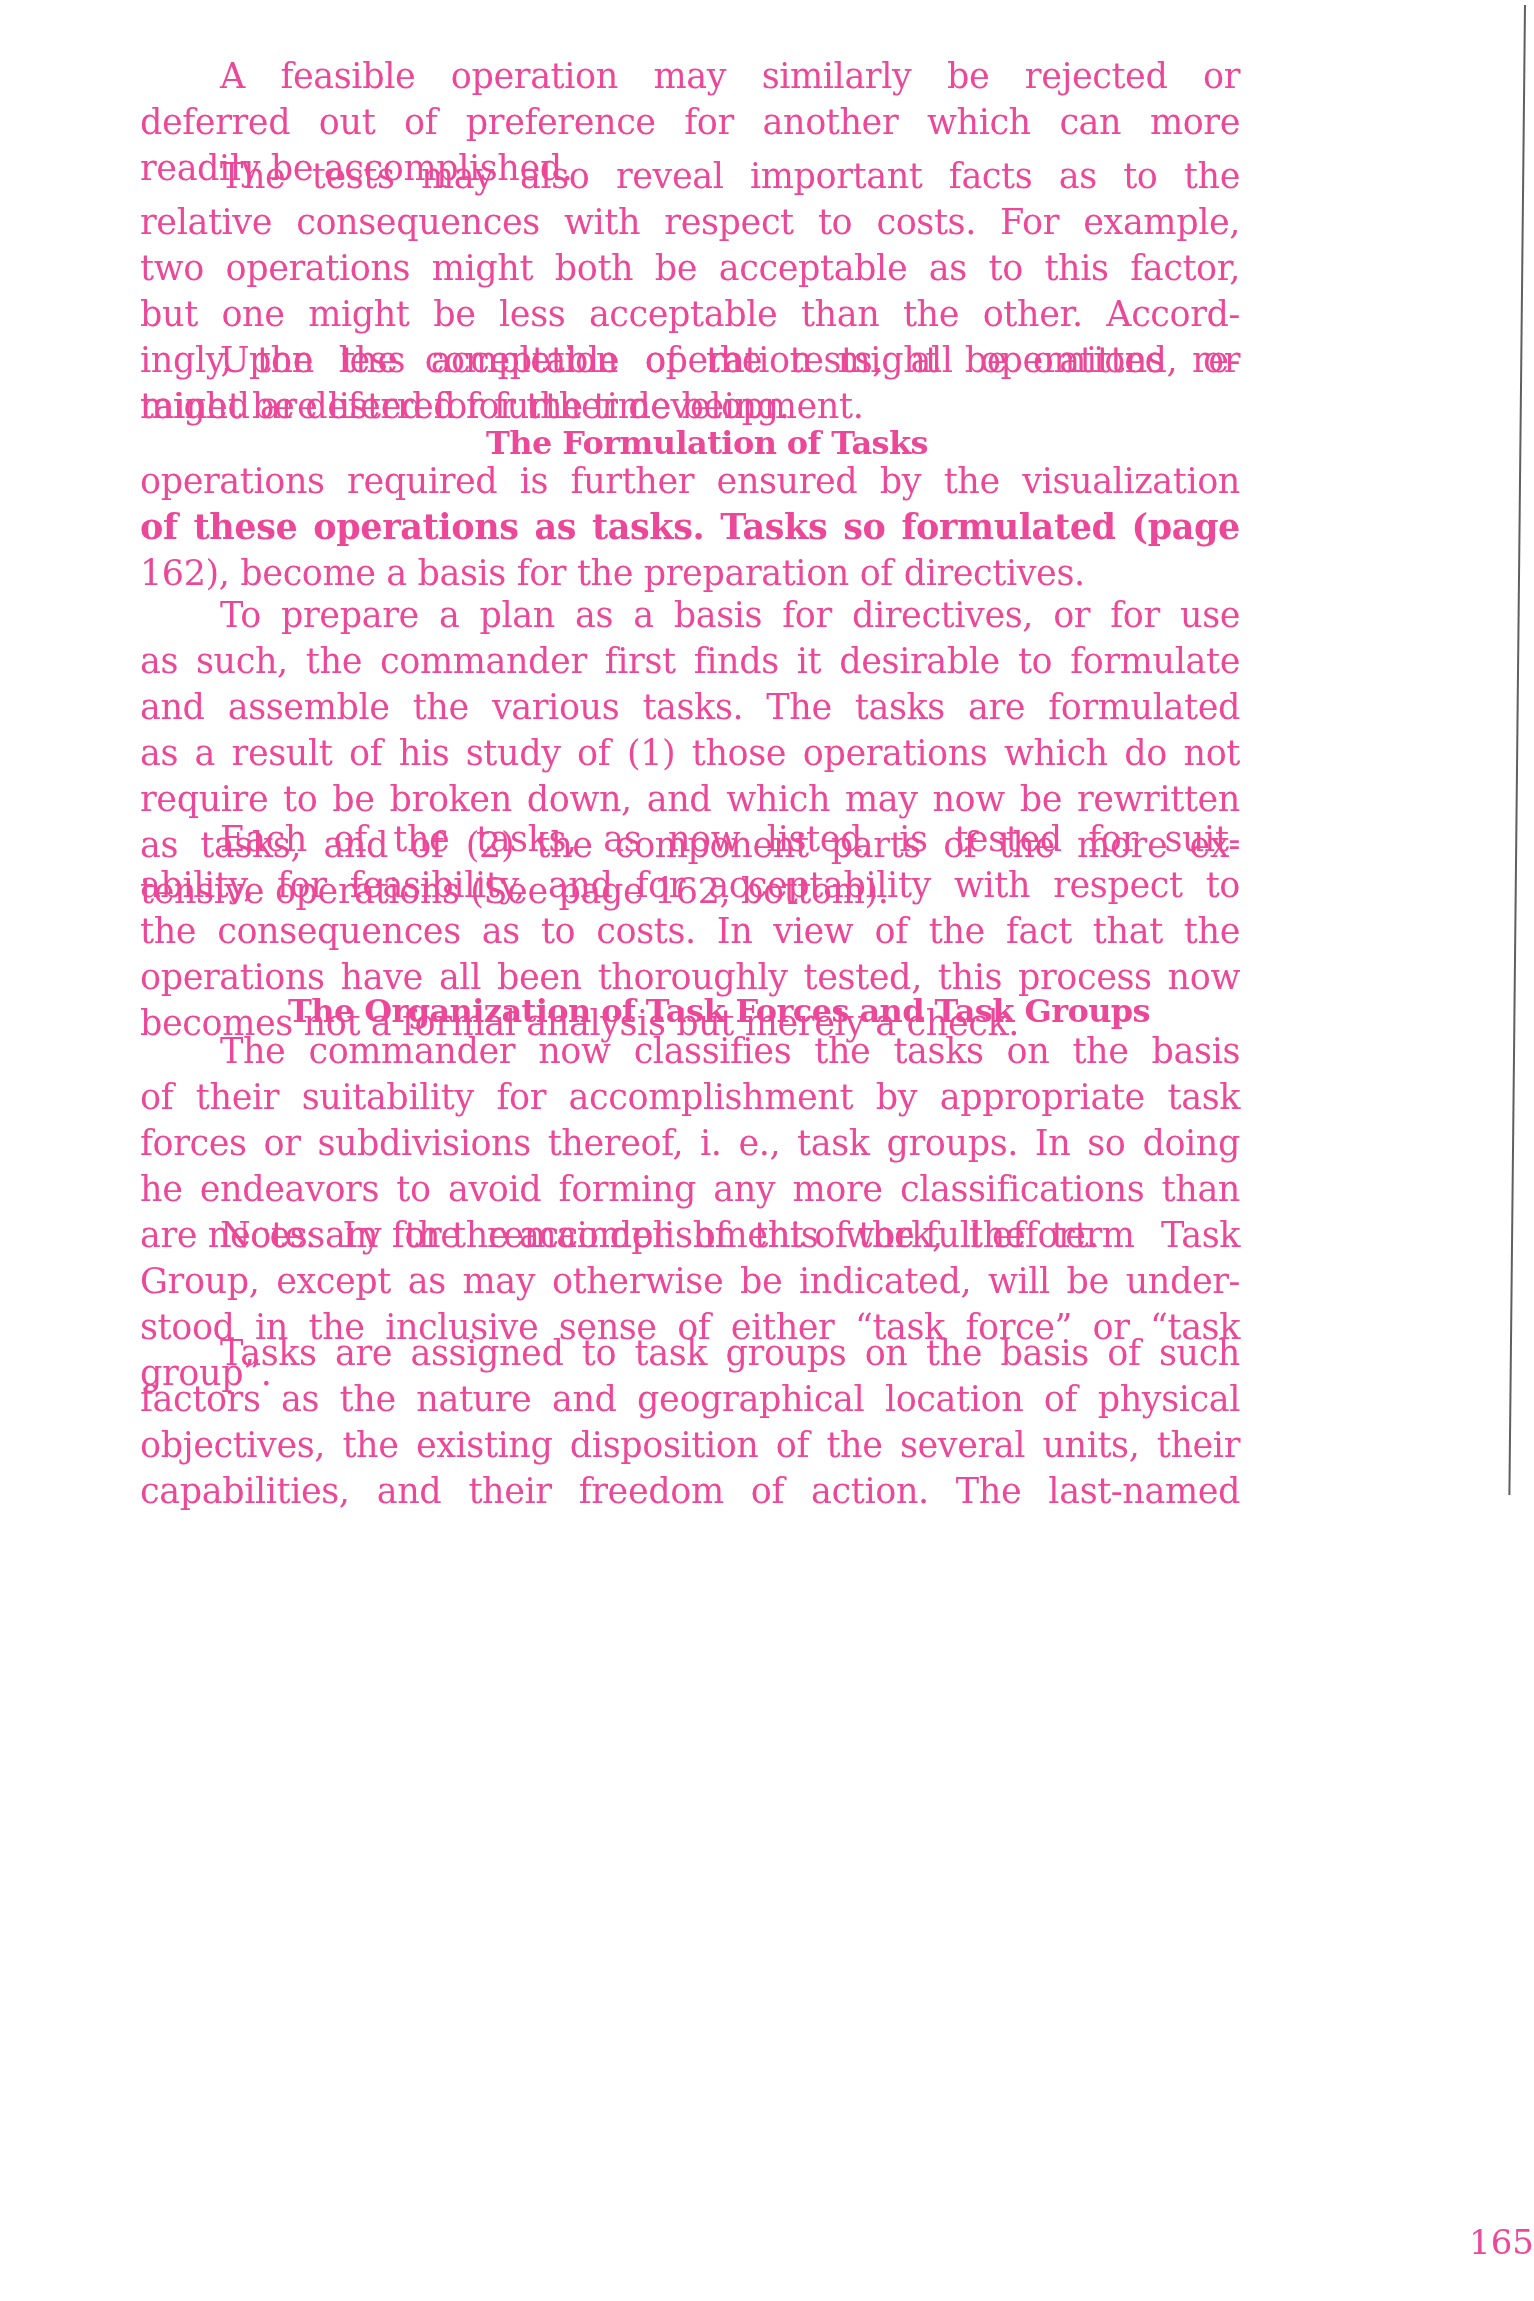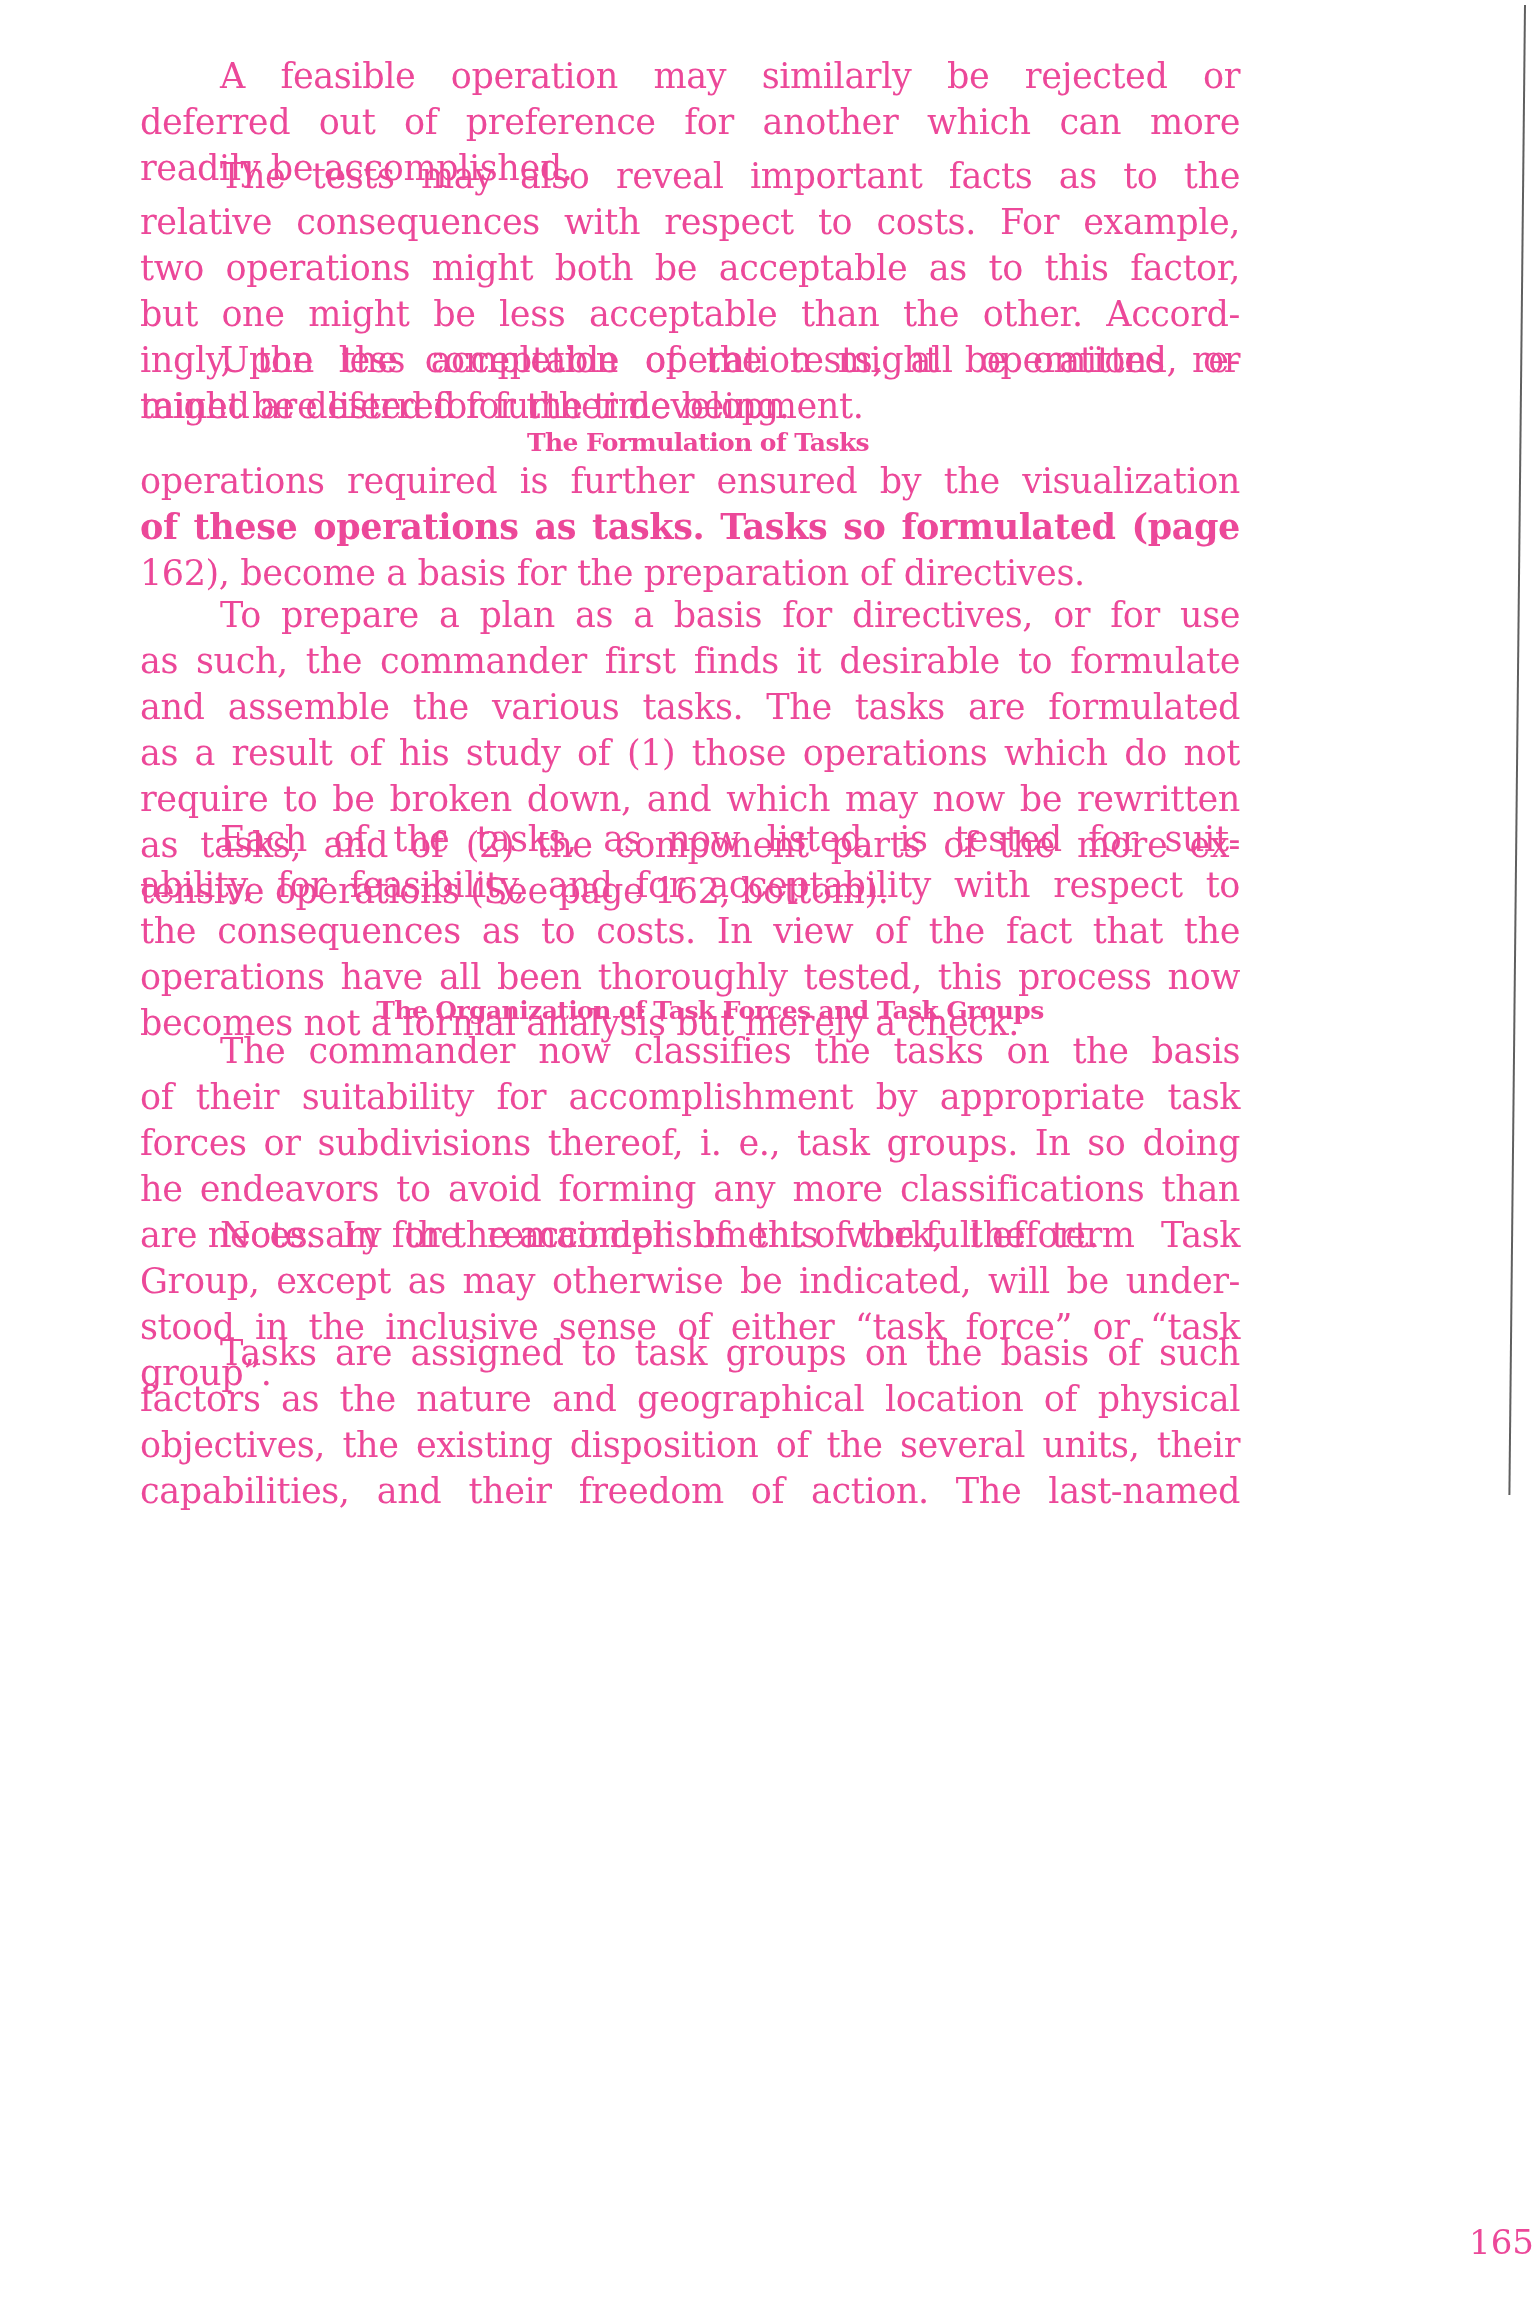--- a/index.html
+++ b/index.html
@@ -12,22 +12,22 @@
     .block { position: absolute; left: 140px; width: 1100px; }
     .line {
       display: block; height: 46px; line-height: 46px;
       font-size: 35px; white-space: nowrap;
       text-align: justify; text-align-last: justify;
       letter-spacing: -0.4px;
     }
     .line.last { text-align-last: left; }
     .line.indent { padding-left: 80px; }
     .heading {
-      position: absolute; left: 148px; width: 1100px;
-      font-size: 25px; font-weight: bold; line-height: 46px;
+      position: absolute; left: 157px; width: 1100px;
+      font-size: 32px; font-weight: bold; line-height: 46px;
       text-align: center; letter-spacing: -0.6px;
     }
     .heading.left { text-align: left; padding-left: 80px; width: 1020px; }
     .page-number {
       position: absolute; left: 0; width: 1534px; top: 2222px;
       text-align: right; font-size: 34px; line-height: 40px;
     }
     .edge-line {
       position: absolute; top: 5px; height: 1490px; width: 2px;
       left: 1524px; background: #2a2a2a; transform: rotate(0.6deg);

